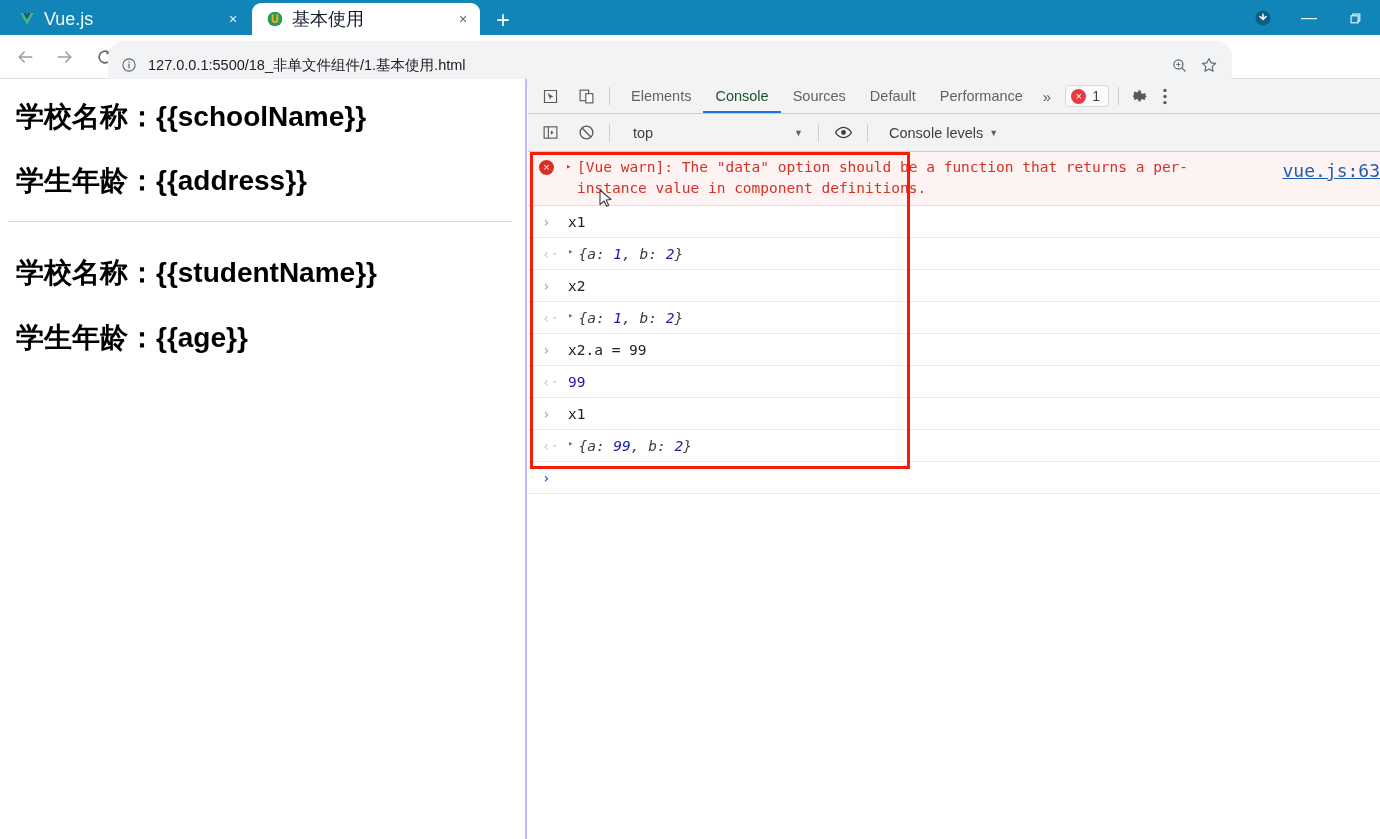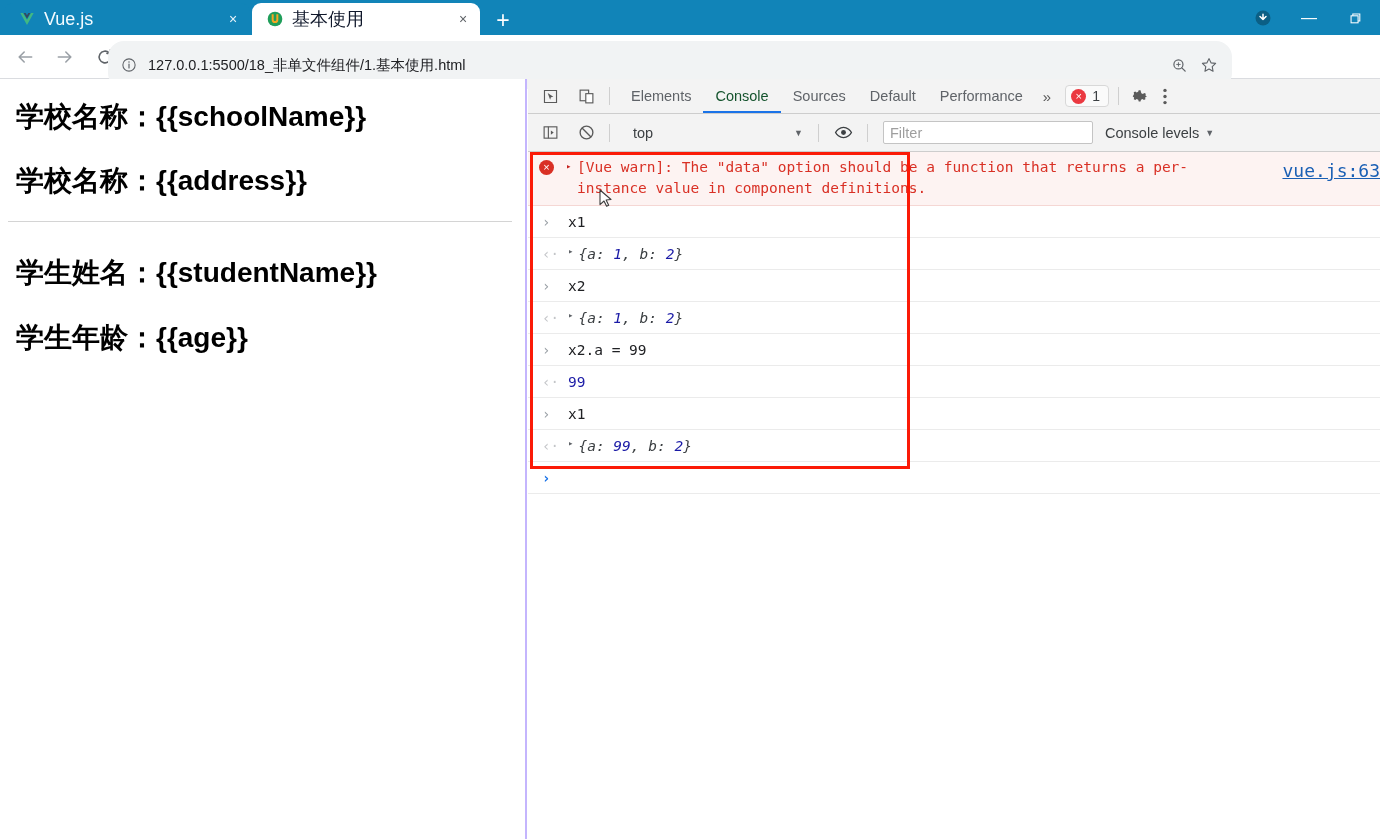--- a/index.html
+++ b/index.html
@@ -333,23 +333,23 @@
       <svg width="20" height="20" viewBox="0 0 24 24">
           <circle cx="12" cy="12" r="11" fill="#d7dadd"></circle>
           <circle cx="12" cy="9.3" r="3.6" fill="#8a9199"></circle>
           <path d="M4.8 20.4a7.4 7.4 0 0 1 14.4 0z" fill="#8a9199"></path>
         </svg>
     </div>
   </div>
 
   <div class="viewport">
     <h2 class="page-h2 h2-1">学校名称：{{schoolName}}</h2>
-    <h2 class="page-h2 h2-2">学校名称：{{address}}</h2>
+    <h2 class="page-h2 h2-2">学生年龄：{{address}}</h2>
     <hr class="page-hr">
-    <h2 class="page-h2 h2-3">学生姓名：{{studentName}}</h2>
+    <h2 class="page-h2 h2-3">学校名称：{{studentName}}</h2>
     <h2 class="page-h2 h2-4">学生年龄：{{age}}</h2>
   </div>
 
   <div class="ime-bar">
     <span>
       <svg width="14" height="14" viewBox="0 0 24 24">
           <circle cx="12" cy="12" r="11" fill="#1f9e5a"></circle>
           <path d="M7 5v8a5 5 0 0 0 10 0V5h-3v8a2 2 0 0 1-4 0V5H7z" fill="#f5a623"></path>
         </svg>
     </span>
@@ -422,23 +422,20 @@
         <span class="fb-caret">▼</span>
       </div>
       <div class="dt-sep"></div>
       <div class="fb-eye">
         <svg width="19" height="19" viewBox="0 0 24 24">
             <path d="M12 5.5c5 0 9 4.3 10 6.5-1 2.2-5 6.5-10 6.5S3 14.2 2 12c1-2.2 5-6.5 10-6.5z" fill="none" stroke="#3c4043" stroke-width="1.7"></path>
             <circle cx="12" cy="12" r="3.1" fill="#3c4043"></circle>
           </svg>
       </div>
       <div class="dt-sep"></div>
-      <div class="fb-filter">
-        <span>Filter</span>
-      </div>
       <div class="fb-levels">
         <span>Console levels</span>
         <span class="fb-caret">▼</span>
       </div>
     </div>
 
     <div class="dt-console">
 
       <div class="warn-row">
         <span class="warn-icon">×</span>

